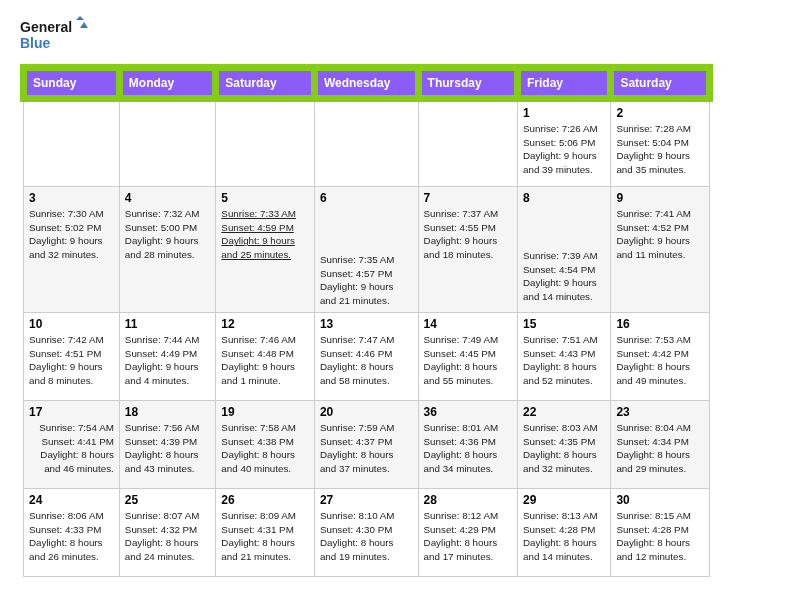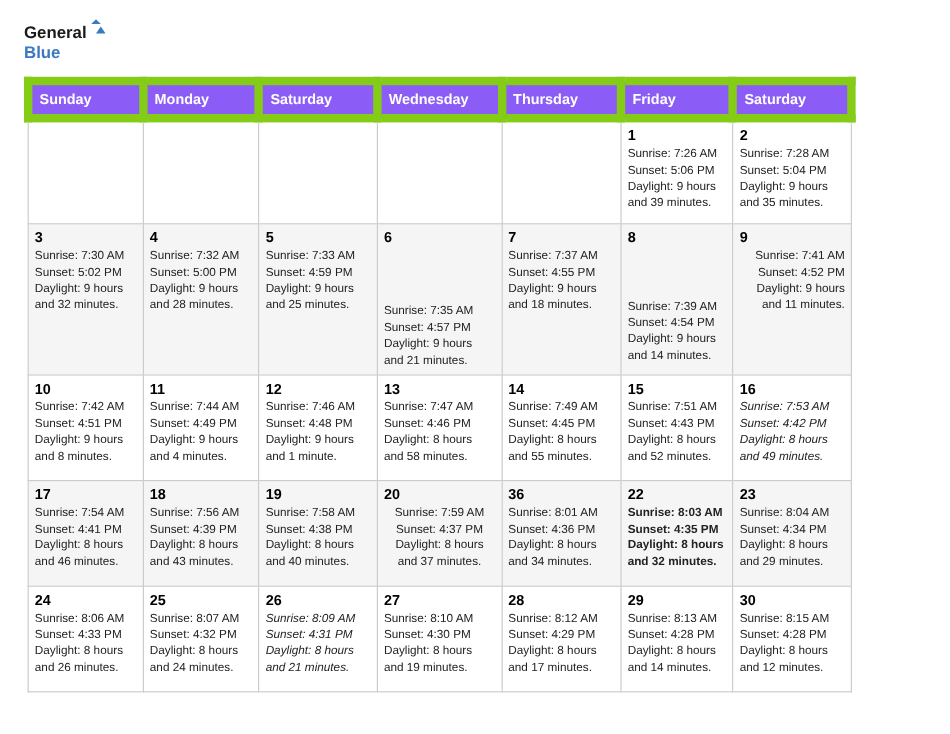--- a/index.html
+++ b/index.html
@@ -143,21 +143,21 @@
           </td>
           <td>
             <span class="day-num">4</span>
             <div class="day-info" style="white-space: pre-line;">Sunrise: 7:32 AM
 Sunset: 5:00 PM
 Daylight: 9 hours
 and 28 minutes.</div>
           </td>
           <td>
             <span class="day-num">5</span>
-            <div class="day-info" style="white-space: pre-line;">Sunrise: 7:33 AM
+            <div class="day-info" style="white-space: pre-line; text-decoration: underline;">Sunrise: 7:33 AM
 Sunset: 4:59 PM
 Daylight: 9 hours
 and 25 minutes.</div>
           </td>
           <td>
             <span class="day-num">6</span>
             <div class="day-info" style="white-space: pre-line; margin-top: 48px;">Sunrise: 7:35 AM
 Sunset: 4:57 PM
 Daylight: 9 hours
 and 21 minutes.</div>
@@ -171,21 +171,21 @@
           </td>
           <td>
             <span class="day-num">8</span>
             <div class="day-info" style="white-space: pre-line; margin-top: 44px;">Sunrise: 7:39 AM
 Sunset: 4:54 PM
 Daylight: 9 hours
 and 14 minutes.</div>
           </td>
           <td>
             <span class="day-num">9</span>
-            <div class="day-info" style="white-space: pre-line; text-align: right;">Sunrise: 7:41 AM
+            <div class="day-info" style="white-space: pre-line;">Sunrise: 7:41 AM
 Sunset: 4:52 PM
 Daylight: 9 hours
 and 11 minutes.</div>
           </td>
         </tr>
         <tr>
           <td>
             <span class="day-num">10</span>
             <div class="day-info" style="white-space: pre-line;">Sunrise: 7:42 AM
 Sunset: 4:51 PM
@@ -222,65 +222,65 @@
           </td>
           <td>
             <span class="day-num">15</span>
             <div class="day-info" style="white-space: pre-line;">Sunrise: 7:51 AM
 Sunset: 4:43 PM
 Daylight: 8 hours
 and 52 minutes.</div>
           </td>
           <td>
             <span class="day-num">16</span>
-            <div class="day-info" style="white-space: pre-line; font-style: italic;">Sunrise: 7:53 AM
+            <div class="day-info" style="white-space: pre-line;">Sunrise: 7:53 AM
 Sunset: 4:42 PM
 Daylight: 8 hours
 and 49 minutes.</div>
           </td>
         </tr>
         <tr>
           <td>
             <span class="day-num">17</span>
-            <div class="day-info" style="white-space: pre-line;">Sunrise: 7:54 AM
+            <div class="day-info" style="white-space: pre-line; text-align: right;">Sunrise: 7:54 AM
 Sunset: 4:41 PM
 Daylight: 8 hours
 and 46 minutes.</div>
           </td>
           <td>
             <span class="day-num">18</span>
             <div class="day-info" style="white-space: pre-line;">Sunrise: 7:56 AM
 Sunset: 4:39 PM
 Daylight: 8 hours
 and 43 minutes.</div>
           </td>
           <td>
             <span class="day-num">19</span>
             <div class="day-info" style="white-space: pre-line;">Sunrise: 7:58 AM
 Sunset: 4:38 PM
 Daylight: 8 hours
 and 40 minutes.</div>
           </td>
           <td>
             <span class="day-num">20</span>
-            <div class="day-info" style="white-space: pre-line; text-align: center;">Sunrise: 7:59 AM
+            <div class="day-info" style="white-space: pre-line;">Sunrise: 7:59 AM
 Sunset: 4:37 PM
 Daylight: 8 hours
 and 37 minutes.</div>
           </td>
           <td>
             <span class="day-num">36</span>
             <div class="day-info" style="white-space: pre-line;">Sunrise: 8:01 AM
 Sunset: 4:36 PM
 Daylight: 8 hours
 and 34 minutes.</div>
           </td>
           <td>
             <span class="day-num">22</span>
-            <div class="day-info" style="white-space: pre-line; font-weight: bold;">Sunrise: 8:03 AM
+            <div class="day-info" style="white-space: pre-line;">Sunrise: 8:03 AM
 Sunset: 4:35 PM
 Daylight: 8 hours
 and 32 minutes.</div>
           </td>
           <td>
             <span class="day-num">23</span>
             <div class="day-info" style="white-space: pre-line;">Sunrise: 8:04 AM
 Sunset: 4:34 PM
 Daylight: 8 hours
 and 29 minutes.</div>
@@ -296,21 +296,21 @@
           </td>
           <td>
             <span class="day-num">25</span>
             <div class="day-info" style="white-space: pre-line;">Sunrise: 8:07 AM
 Sunset: 4:32 PM
 Daylight: 8 hours
 and 24 minutes.</div>
           </td>
           <td>
             <span class="day-num">26</span>
-            <div class="day-info" style="white-space: pre-line; font-style: italic;">Sunrise: 8:09 AM
+            <div class="day-info" style="white-space: pre-line;">Sunrise: 8:09 AM
 Sunset: 4:31 PM
 Daylight: 8 hours
 and 21 minutes.</div>
           </td>
           <td>
             <span class="day-num">27</span>
             <div class="day-info" style="white-space: pre-line;">Sunrise: 8:10 AM
 Sunset: 4:30 PM
 Daylight: 8 hours
 and 19 minutes.</div>

